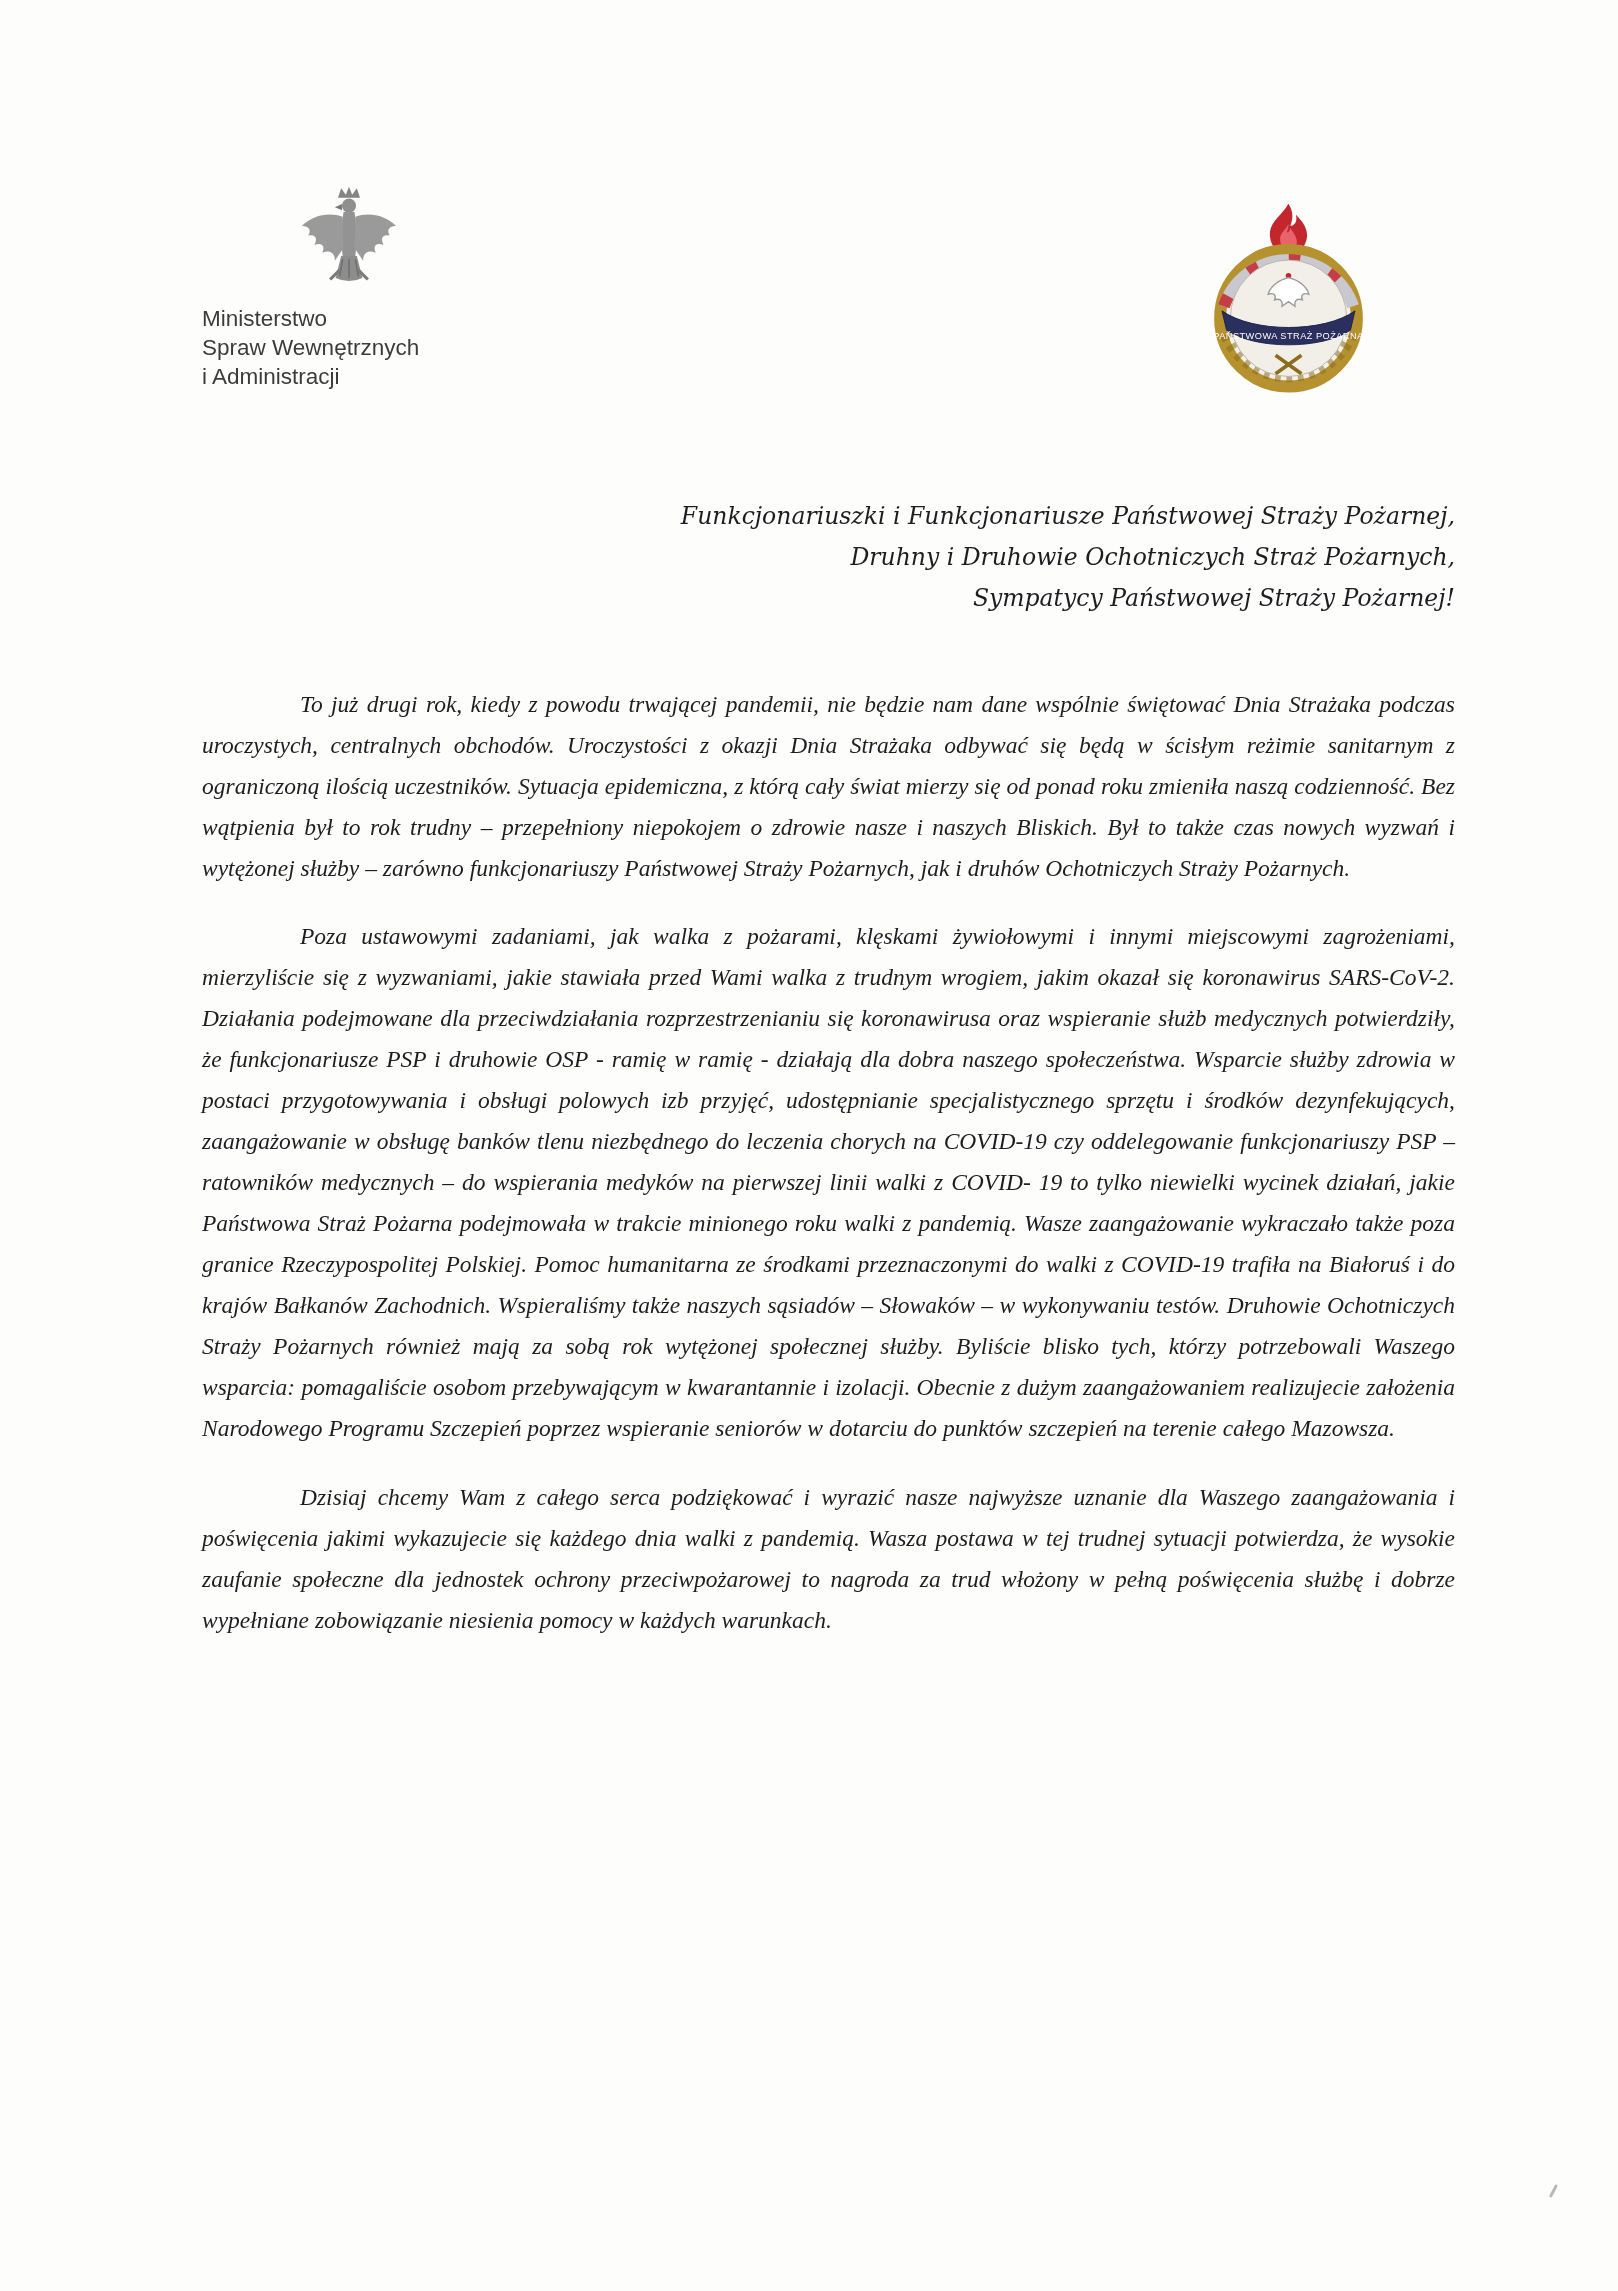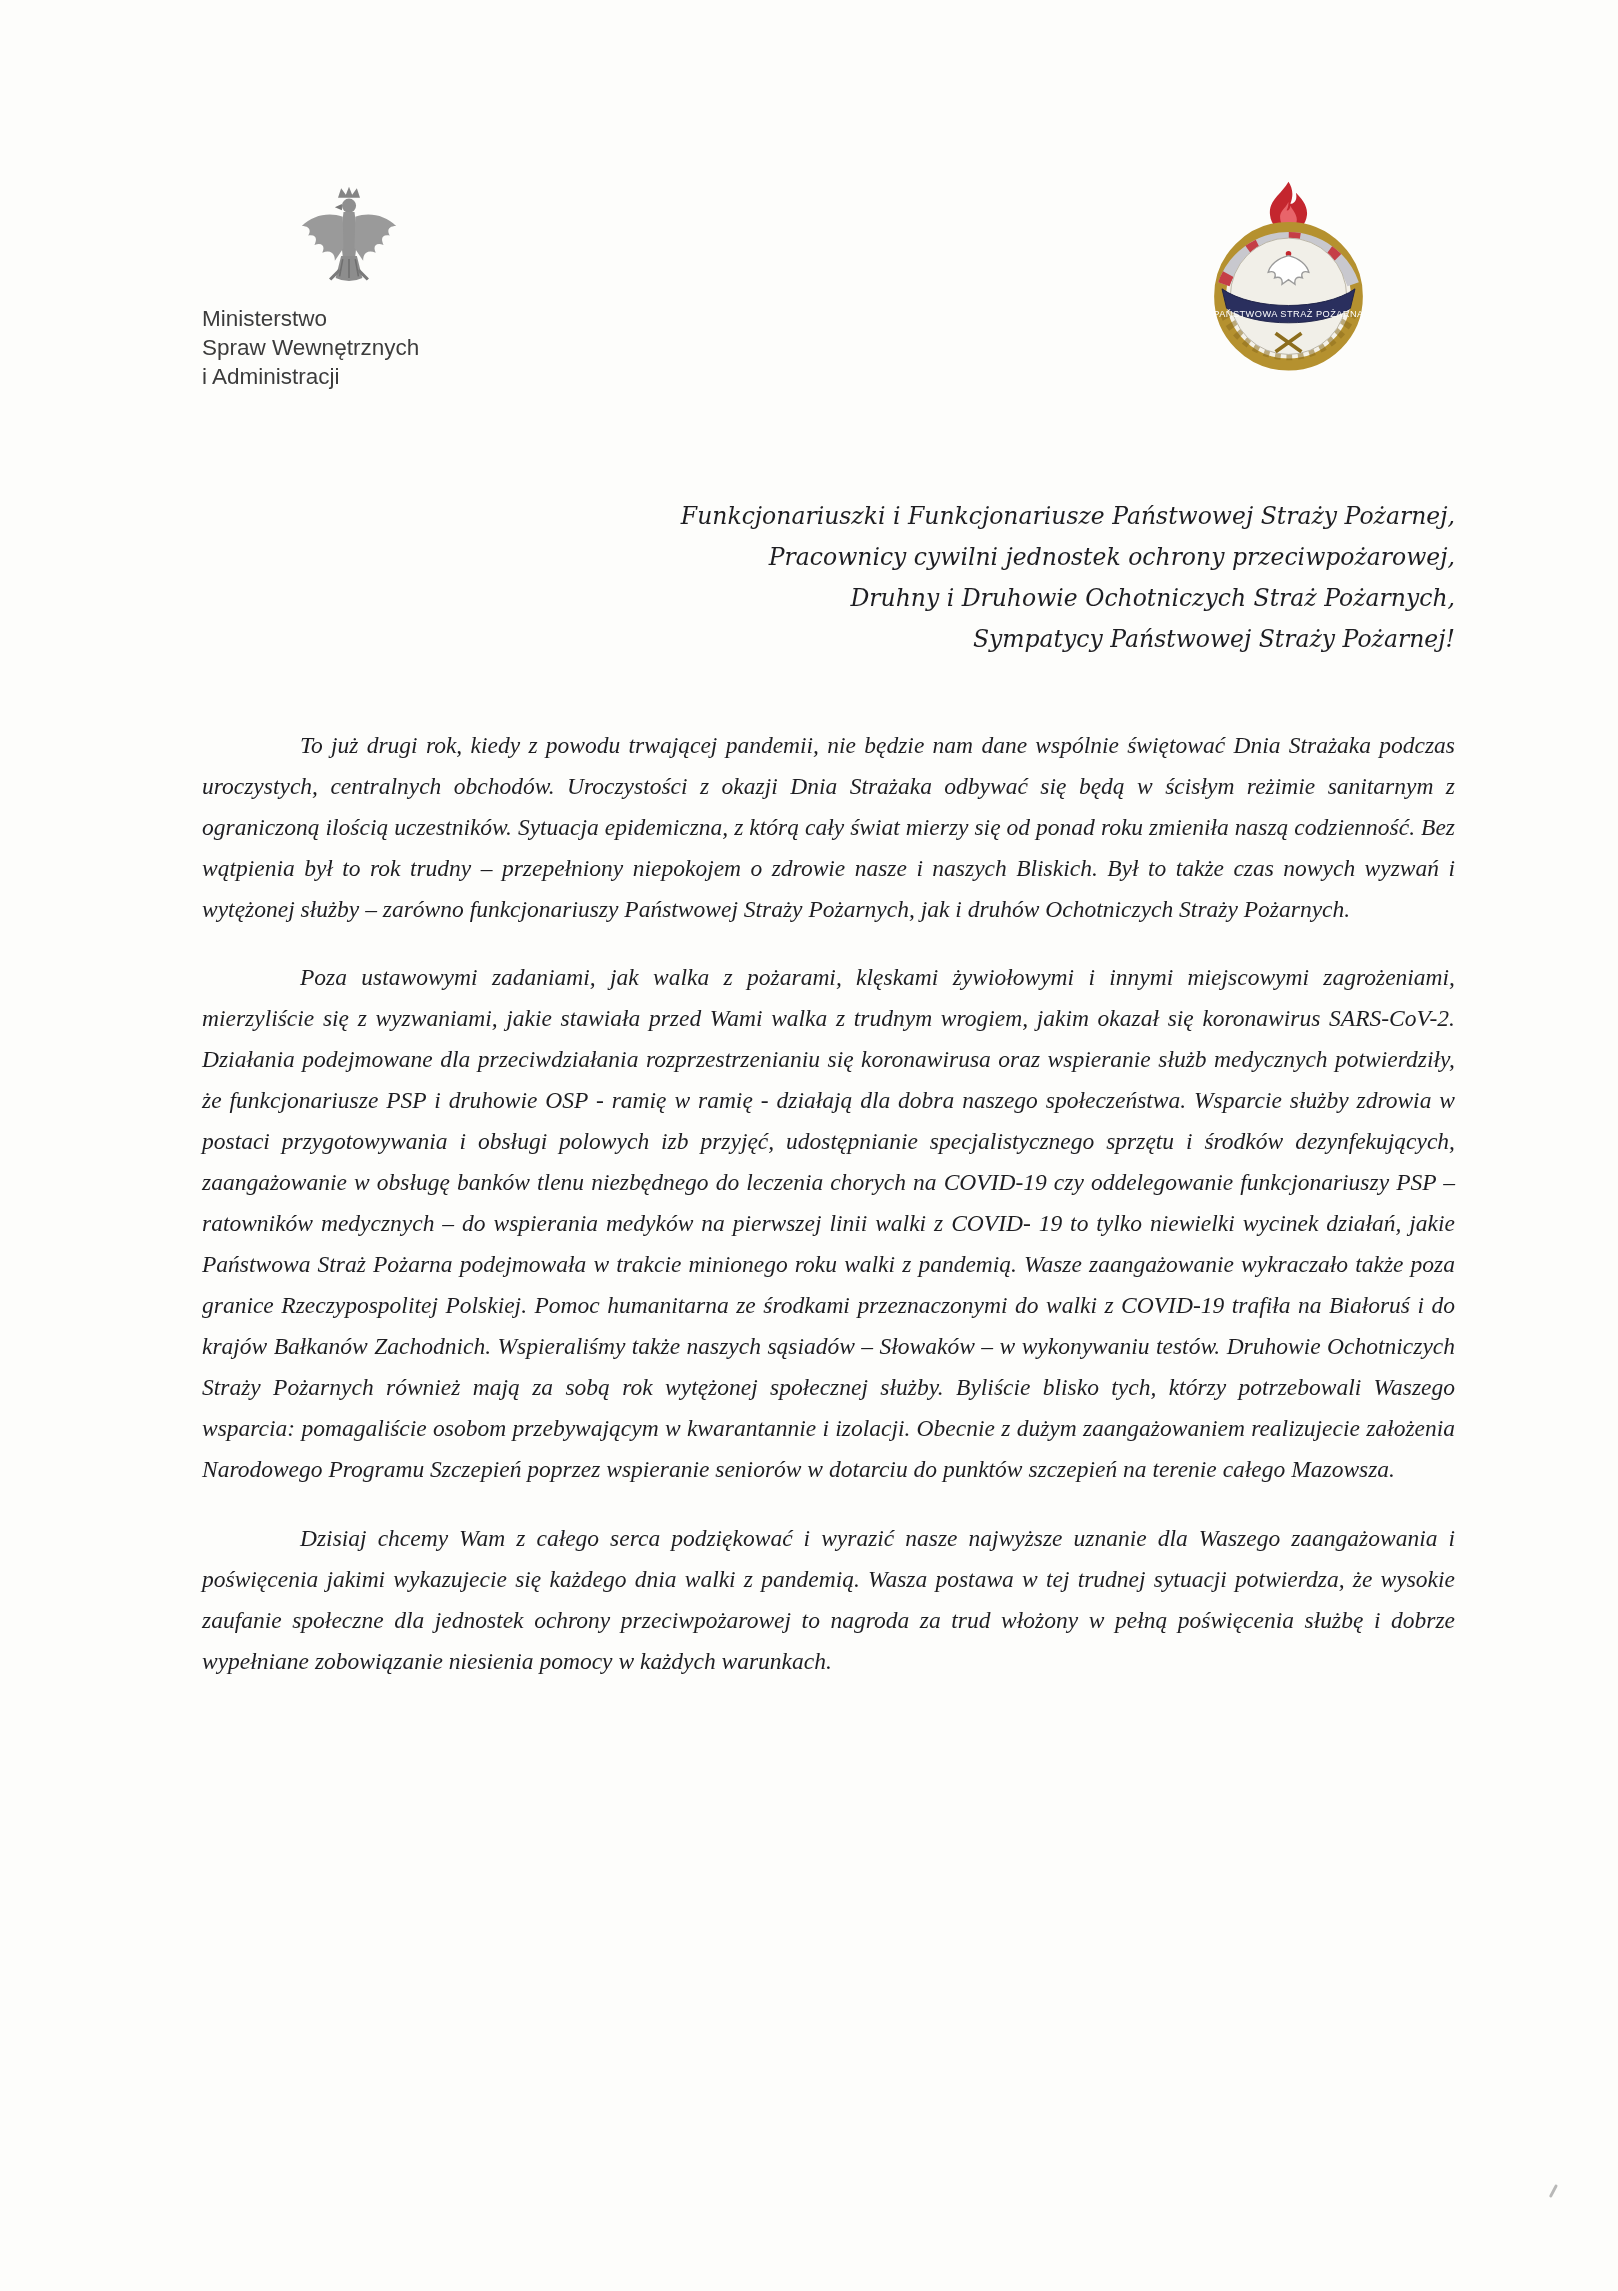--- a/index.html
+++ b/index.html
@@ -12,21 +12,21 @@
     font-family:"DejaVu Serif", serif;
   }
   
   .ministry-block{
     position:absolute;left:202px;top:182px;width:294px;
     text-align:left;
     font-family:"Liberation Sans","DejaVu Sans",sans-serif;
   }
   .eagle-wrap{width:110px;height:118px;margin:0 auto 3.9px;}
   .ministry-name{font-size:22.5px;line-height:29px;color:#3c3c3c;}
-  .psp-logo{position:absolute;left:1205px;top:178px;width:167px;height:196px;}
+  .psp-logo{position:absolute;left:1205px;top:200px;width:167px;height:196px;}
   
   .letter-body{
     position:absolute;left:202px;top:496px;width:1253px;
     color:#1e1e22;
     font-style:italic;
   }
   .salutation{font-size:23.5px;line-height:41px;margin-bottom:65px;text-align:right;}
   .salutation div{white-space:nowrap;}
   .para{
     font-size:23.5px;line-height:41px;
@@ -100,21 +100,20 @@
 
       <g>
         <path d="M76 168 L104 188 M104 168 L76 188" stroke="#8c6d1d" stroke-width="4" fill="none"></path>
       </g>
     </svg>
   </div>
 
   <main class="letter-body">
     <div class="salutation">
       <div>Funkcjonariuszki i Funkcjonariusze Państwowej Straży Pożarnej,</div>
-      <div>Pracownicy cywilni jednostek ochrony przeciwpożarowej,</div>
       <div>Druhny i Druhowie Ochotniczych Straż Pożarnych,</div>
       <div>Sympatycy Państwowej Straży Pożarnej!</div>
     </div>
     <p class="para">To już drugi rok, kiedy z powodu trwającej pandemii, nie będzie nam dane wspólnie świętować Dnia Strażaka podczas uroczystych, centralnych obchodów. Uroczystości z okazji Dnia Strażaka odbywać się będą w ścisłym reżimie sanitarnym z ograniczoną ilością uczestników. Sytuacja epidemiczna, z którą cały świat mierzy się od ponad roku zmieniła naszą codzienność. Bez wątpienia był to rok trudny – przepełniony niepokojem o zdrowie nasze i naszych Bliskich. Był to także czas nowych wyzwań i wytężonej służby – zarówno funkcjonariuszy Państwowej Straży Pożarnych, jak i druhów Ochotniczych Straży Pożarnych.</p>
     <p class="para">Poza ustawowymi zadaniami, jak walka z pożarami, klęskami żywiołowymi i innymi miejscowymi zagrożeniami, mierzyliście się z wyzwaniami, jakie stawiała przed Wami walka z trudnym wrogiem, jakim okazał się koronawirus SARS-CoV-2. Działania podejmowane dla przeciwdziałania rozprzestrzenianiu się koronawirusa oraz wspieranie służb medycznych potwierdziły, że funkcjonariusze PSP i druhowie OSP - ramię w ramię - działają dla dobra naszego społeczeństwa. Wsparcie służby zdrowia w postaci przygotowywania i obsługi polowych izb przyjęć, udostępnianie specjalistycznego sprzętu i środków dezynfekujących, zaangażowanie w obsługę banków tlenu niezbędnego do leczenia chorych na COVID-19 czy oddelegowanie funkcjonariuszy PSP – ratowników medycznych – do wspierania medyków na pierwszej linii walki z COVID- 19 to tylko niewielki wycinek działań, jakie Państwowa Straż Pożarna podejmowała w trakcie minionego roku walki z pandemią. Wasze zaangażowanie wykraczało także poza granice Rzeczypospolitej Polskiej. Pomoc humanitarna ze środkami przeznaczonymi do walki z COVID-19 trafiła na Białoruś i do krajów Bałkanów Zachodnich. Wspieraliśmy także naszych sąsiadów – Słowaków – w wykonywaniu testów. Druhowie Ochotniczych Straży Pożarnych również mają za sobą rok wytężonej społecznej służby. Byliście blisko tych, którzy potrzebowali Waszego wsparcia: pomagaliście osobom przebywającym w kwarantannie i izolacji. Obecnie z dużym zaangażowaniem realizujecie założenia Narodowego Programu Szczepień poprzez wspieranie seniorów w dotarciu do punktów szczepień na terenie całego Mazowsza.</p>
     <p class="para">Dzisiaj chcemy Wam z całego serca podziękować i wyrazić nasze najwyższe uznanie dla Waszego zaangażowania i poświęcenia jakimi wykazujecie się każdego dnia walki z pandemią. Wasza postawa w tej trudnej sytuacji potwierdza, że wysokie zaufanie społeczne dla jednostek ochrony przeciwpożarowej to nagroda za trud włożony w pełną poświęcenia służbę i dobrze wypełniane zobowiązanie niesienia pomocy w każdych warunkach.</p>
   </main>
 
   <div class="scan-artifact"></div>
 </div>

